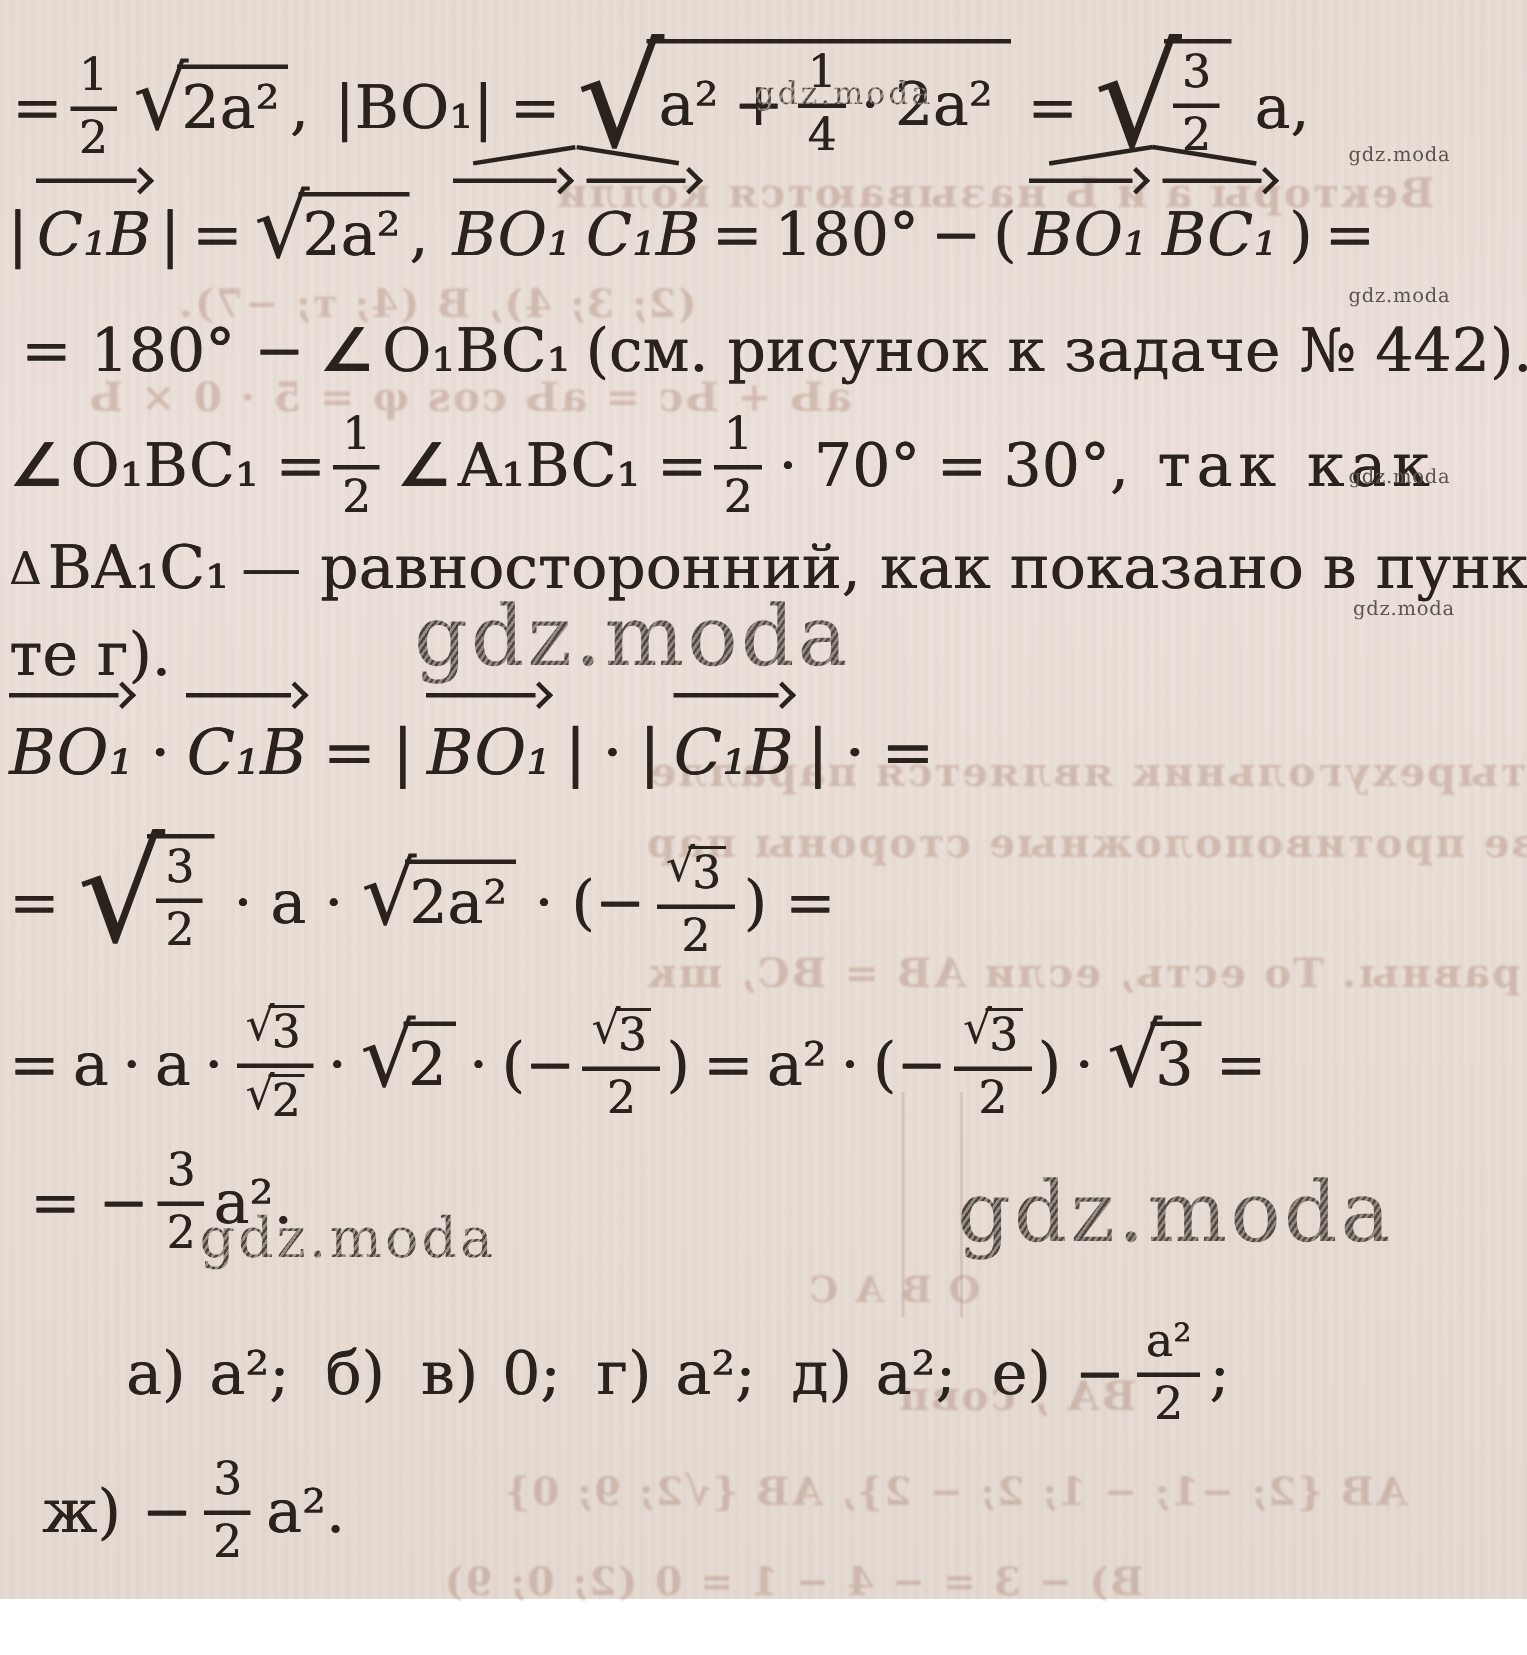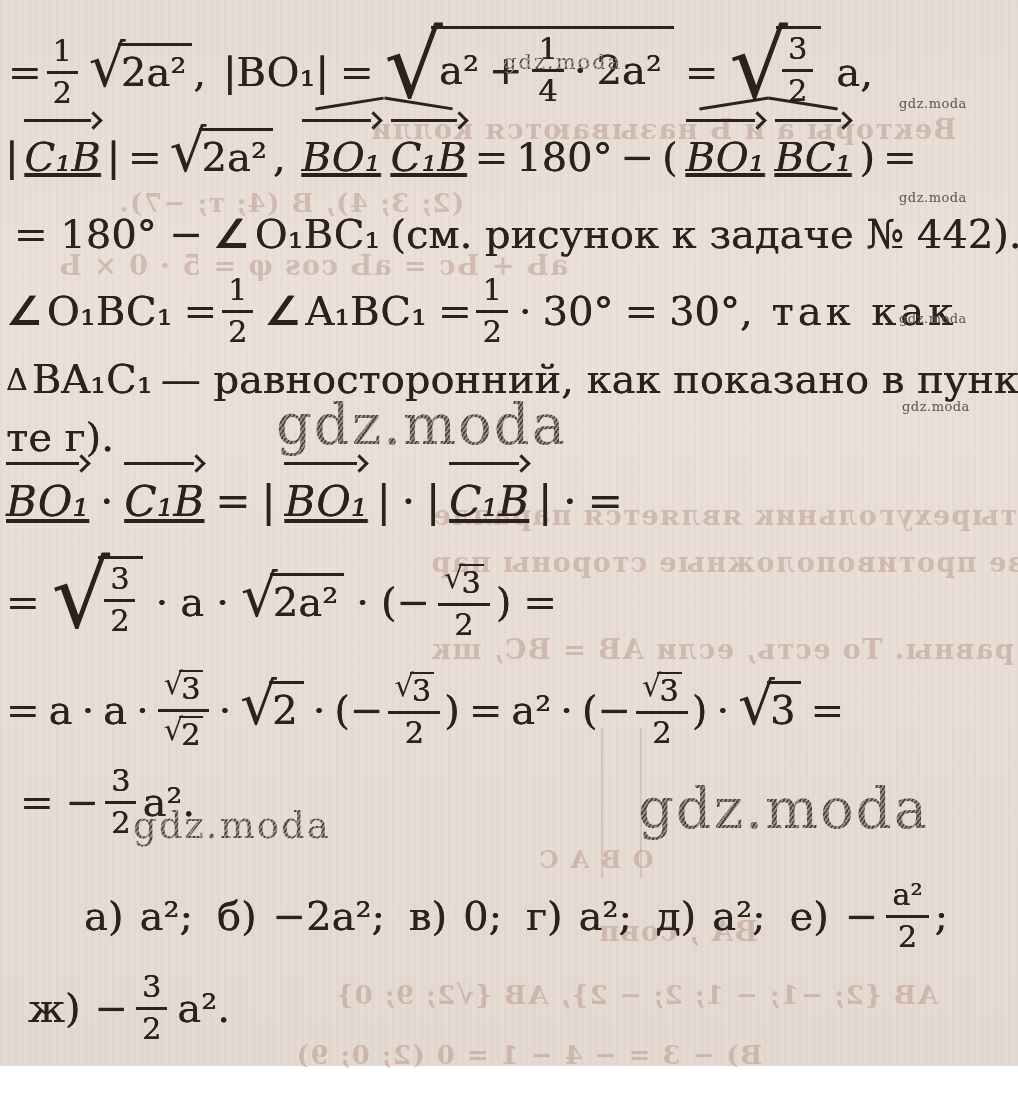--- a/index.html
+++ b/index.html
@@ -24,21 +24,21 @@
   .sqrt{display:inline-flex;align-items:flex-start;}
   .sqrt .sg{font-family:"DejaVu Sans",sans-serif;font-weight:400;line-height:1;
             font-size:1.45em;position:relative;top:-0.10em;margin-right:-8px;text-shadow:none;}
   .sqrt .bd{border-top:3.5px solid currentColor;padding:3px 6px 0 3px;display:inline-flex;align-items:center;gap:10px;}
   .sqrt.tall .sg{font-size:2.3em;top:-0.06em;margin-right:-12px;}
   
   .ms{display:inline-flex;align-items:flex-start;}
   .ms .sg2{font-family:"DejaVu Sans",sans-serif;font-size:1.0em;line-height:1;margin-right:-4px;position:relative;top:-1px;text-shadow:none;}
   .ms .b2{border-top:2.5px solid currentColor;padding:1px 3px 0 2px;}
   
-  .vec{position:relative;font-style:italic;text-decoration:underline;}
+  .vec{position:relative;font-style:italic;}
   .vec::before{content:"";position:absolute;left:0;right:10px;top:-15px;border-top:3px solid #2a231d;}
   .vec::after{content:"";position:absolute;right:1px;top:-20px;width:10px;height:10px;
               border-top:3px solid #2a231d;border-right:3px solid #2a231d;transform:rotate(45deg);}
   
   .hat{position:relative;display:inline-flex;align-items:center;gap:10px;}
   .hat::before{content:"";position:absolute;top:-32px;left:8%;width:42%;height:3px;background:#2a231d;transform:rotate(-9deg);}
   .hat::after{content:"";position:absolute;top:-32px;right:8%;width:42%;height:3px;background:#2a231d;transform:rotate(9deg);}
   
   .wm{position:absolute;font-family:"DejaVu Serif",serif;font-weight:400;color:#49443e;white-space:nowrap;}
   .wm-small{font-size:13px;color:#5a544e;letter-spacing:0.5px;}
@@ -154,21 +154,21 @@
       <span class="fd">2</span>
     </span>
     <span class="ang" style="margin-right:-6px;">∠</span>
     <span class="it">A₁BC₁</span>
     <span style="margin-right:-6px;">=</span>
     <span class="frac">
       <span class="fn">1</span>
       <span class="fd">2</span>
     </span>
     <span>·</span>
-    <span>30°</span>
+    <span>70°</span>
     <span>=</span>
     <span>30°,</span>
     <span style="margin-left:8px;letter-spacing:4px;">так как</span>
   </div>
 
   <div class="mline" style="left:6px;top:356px;height:46px;gap:8px;">
     <span style="font-size:30px;">Δ</span>
     <span class="it" style="margin-left:-4px;">BA₁C₁</span>
     <span>— равносторонний, как показано в пунк-</span>
   </div>
@@ -292,21 +292,20 @@
       <span class="fn">3</span>
       <span class="fd">2</span>
     </span>
     <span class="it" style="margin-left:-6px;">a².</span>
   </div>
 
   <div class="mline" style="left:84px;top:874px;height:84px;gap:16px;">
     <span>а)</span>
     <span class="it">a²;</span>
     <span style="margin-left:8px;">б)</span>
-    <span class="it">−2a²;</span>
     <span style="margin-left:8px;">в)</span>
     <span>0;</span>
     <span style="margin-left:8px;">г)</span>
     <span class="it">a²;</span>
     <span style="margin-left:8px;">д)</span>
     <span class="it">a²;</span>
     <span style="margin-left:8px;">е)</span>
     <span style="margin-right:-8px;">−</span>
     <span class="frac">
       <span class="fn it">a²</span>

